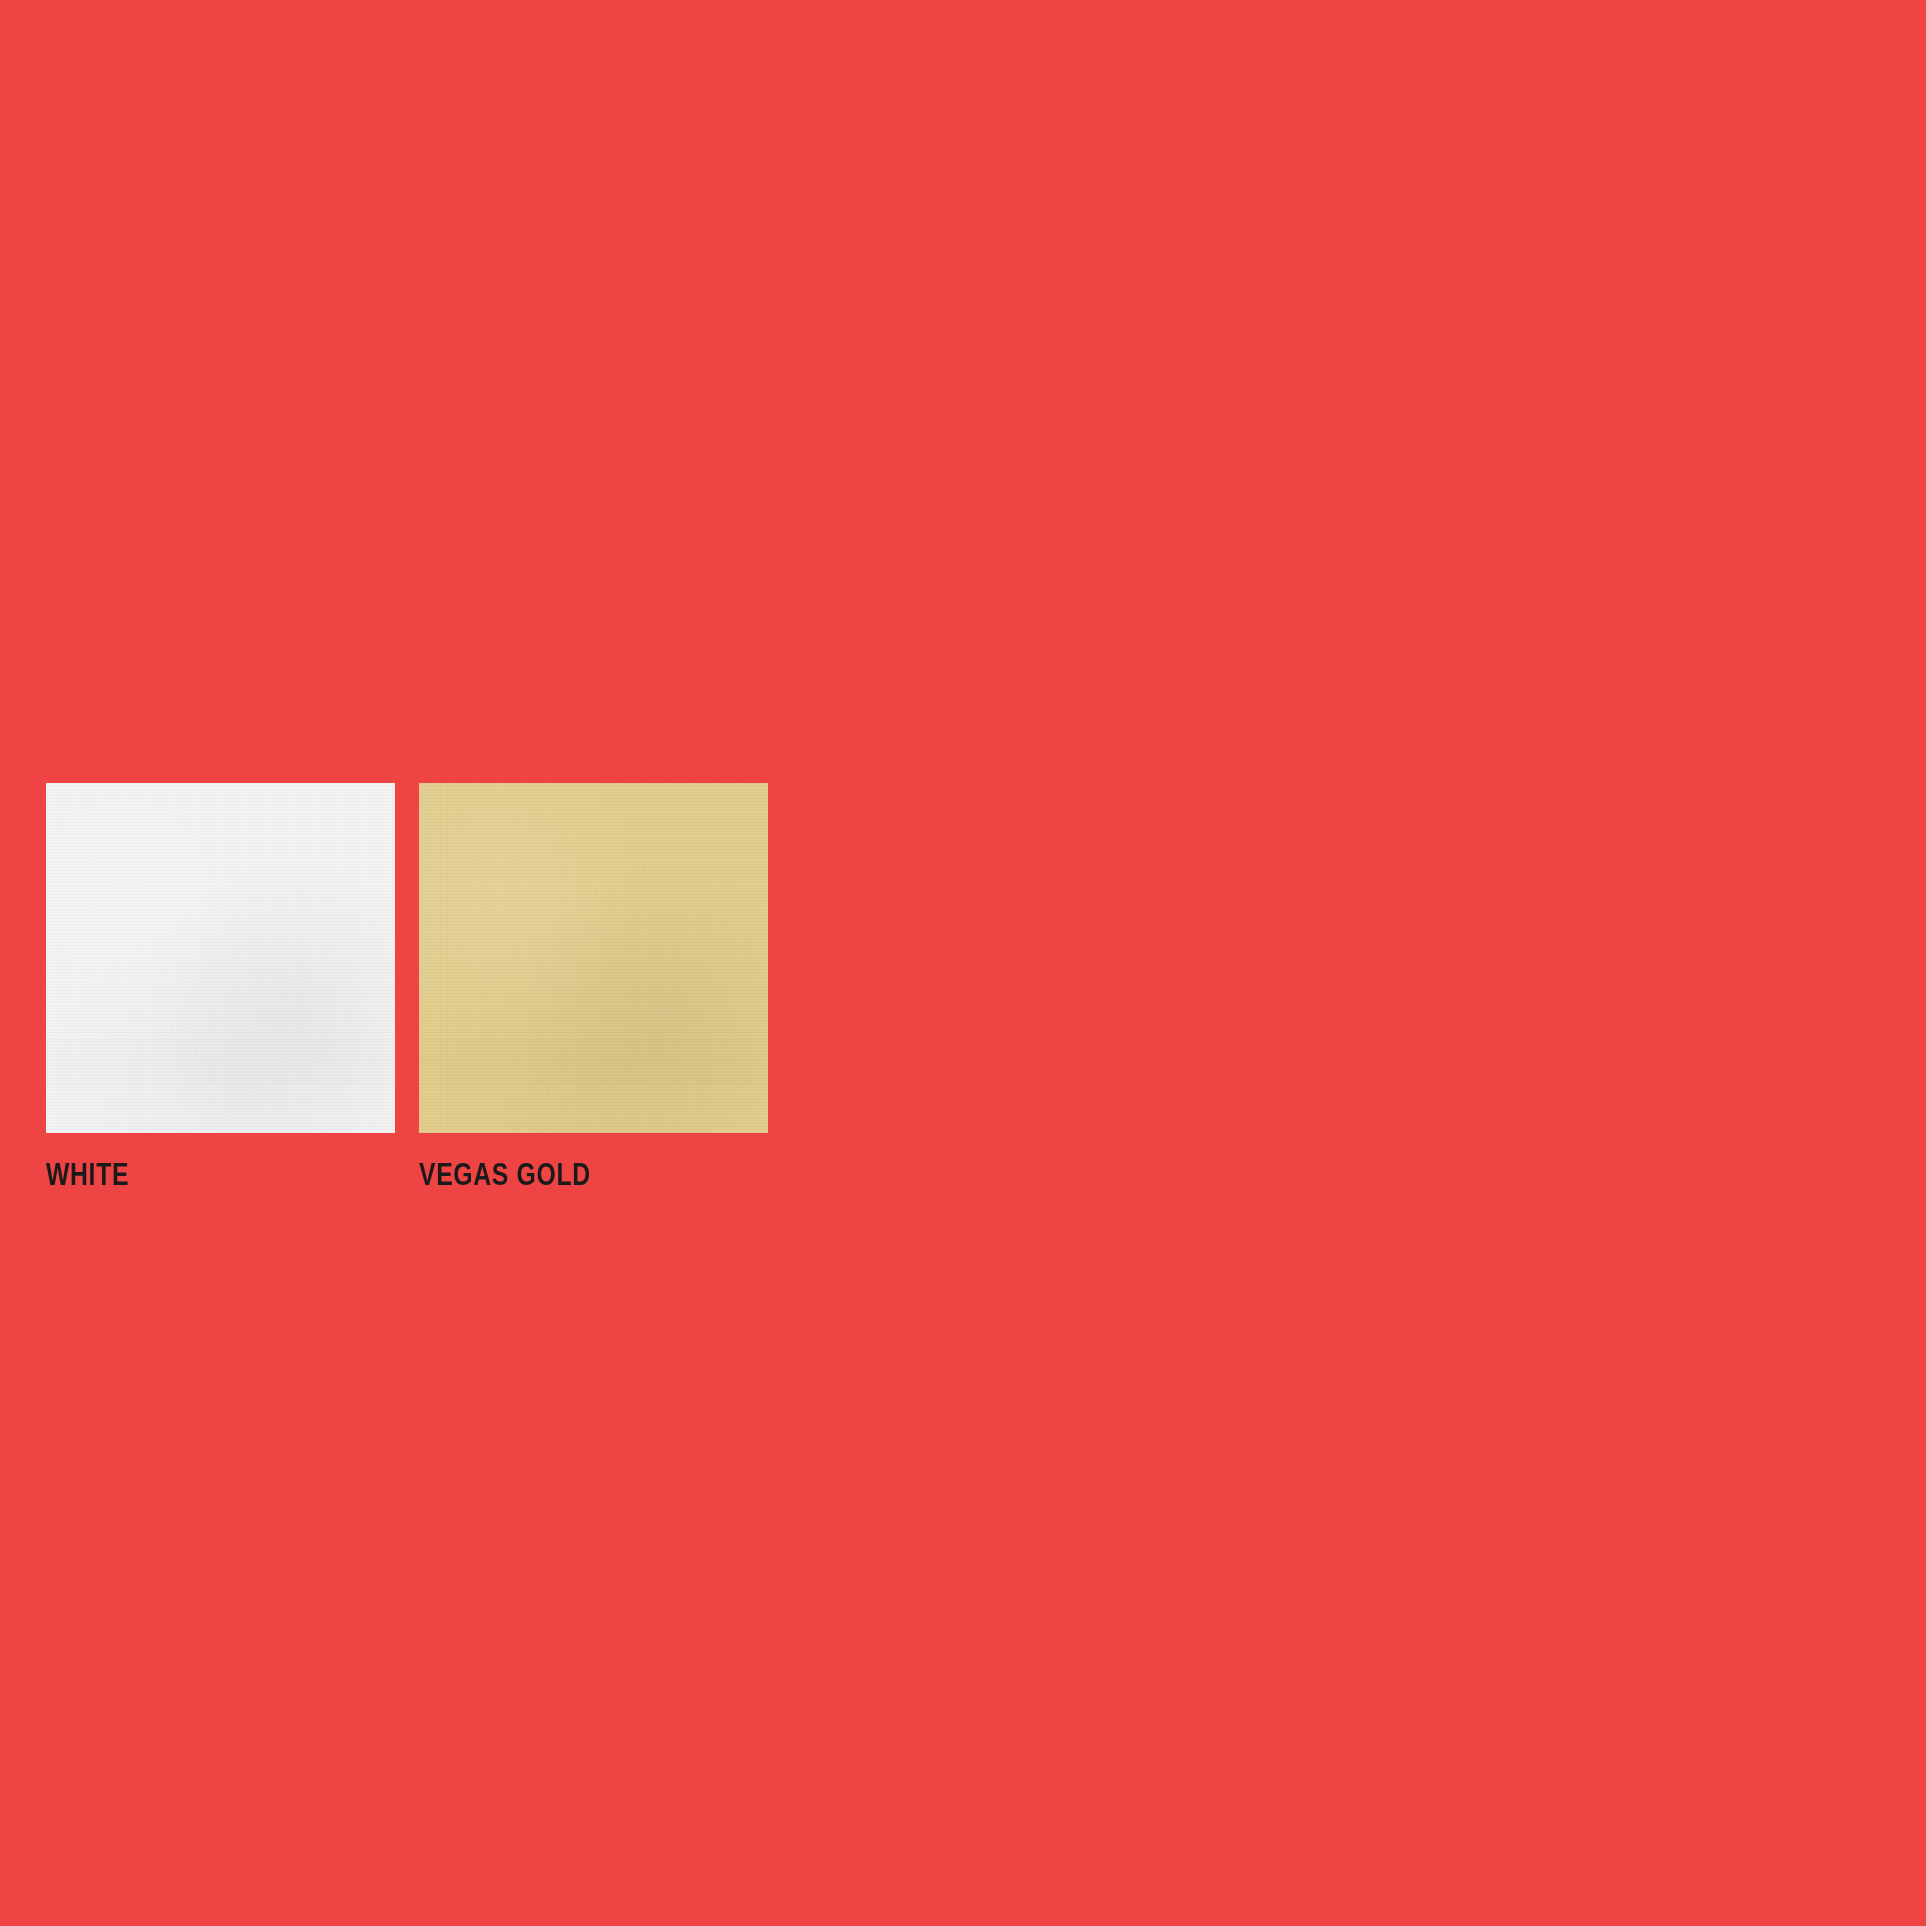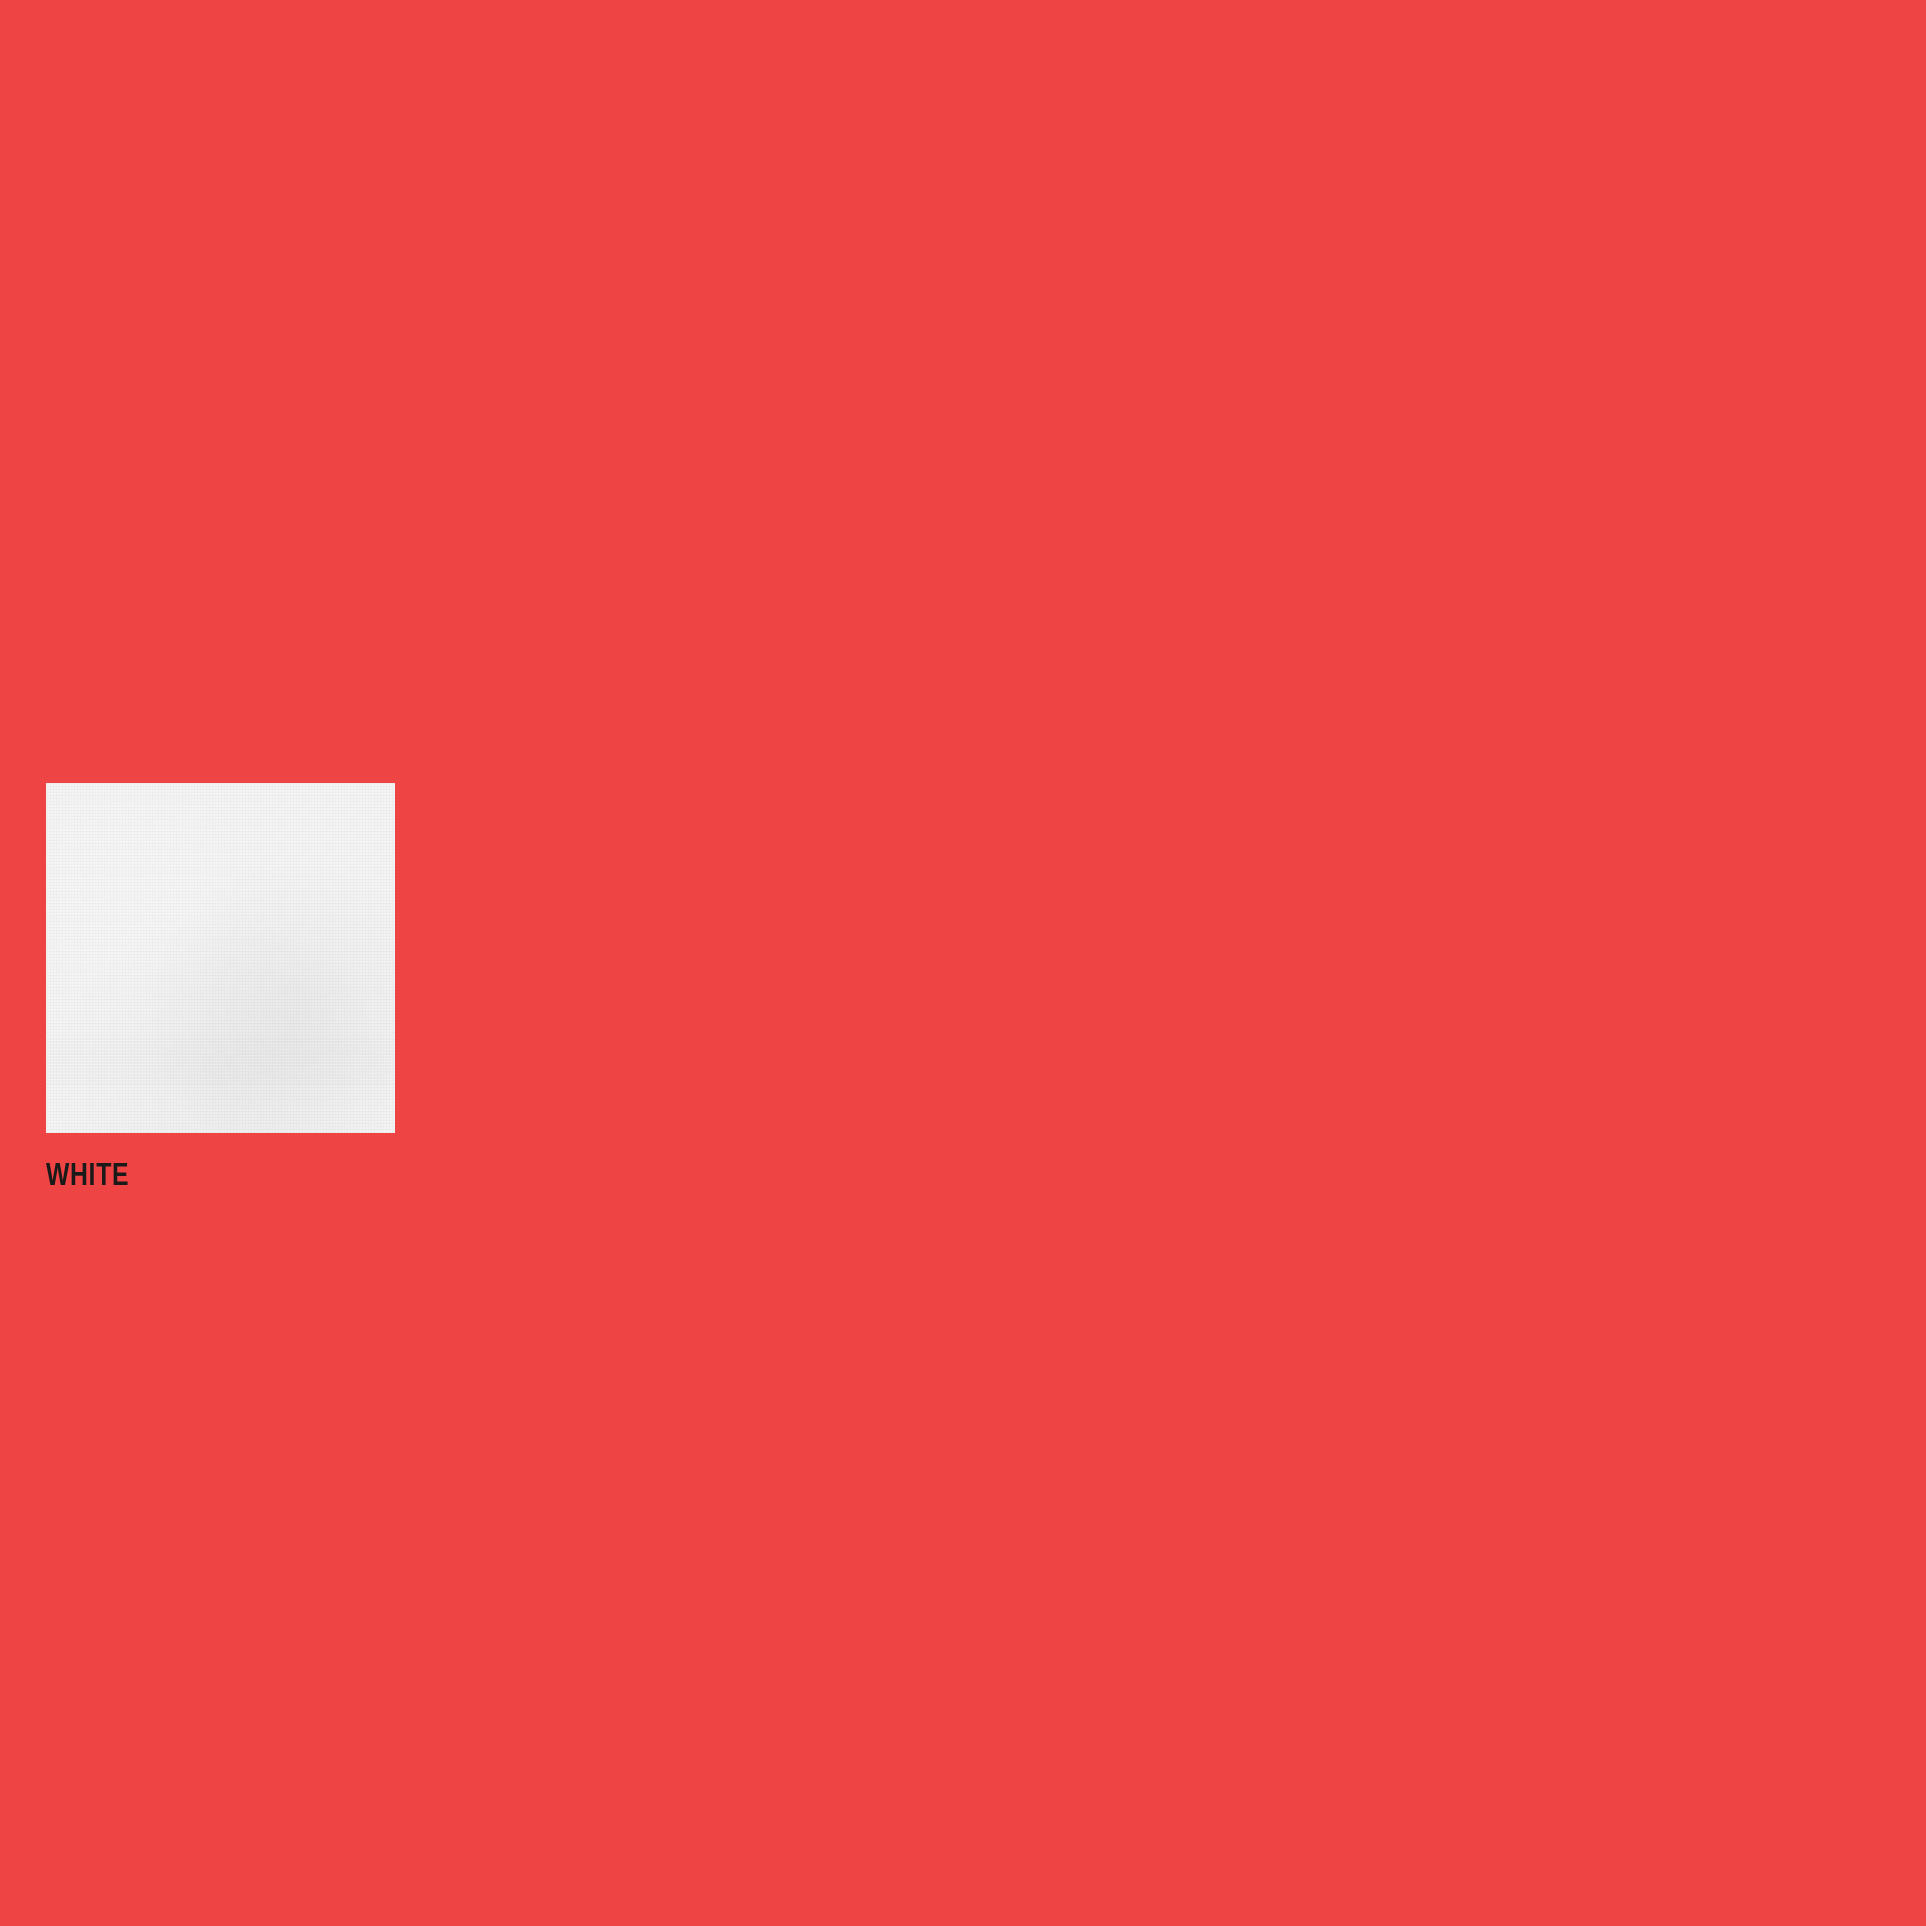--- a/index.html
+++ b/index.html
@@ -108,16 +108,20 @@
   <div id="swatch-row">
 
     <div class="swatch-cell">
       <div class="swatch-chip" style="background-color: rgb(244, 244, 244);"></div>
       <div class="swatch-label" style="color: rgb(26, 26, 26);">WHITE</div>
     </div>
 
 
 
 
+    <div class="swatch-cell">
+      <div class="swatch-chip" style="background-color: rgb(227, 205, 139);"></div>
+      <div class="swatch-label" style="color: rgb(26, 26, 26);">VEGAS GOLD</div>
+    </div>
 
   </div>
 </div>
 
 
 </body></html>

